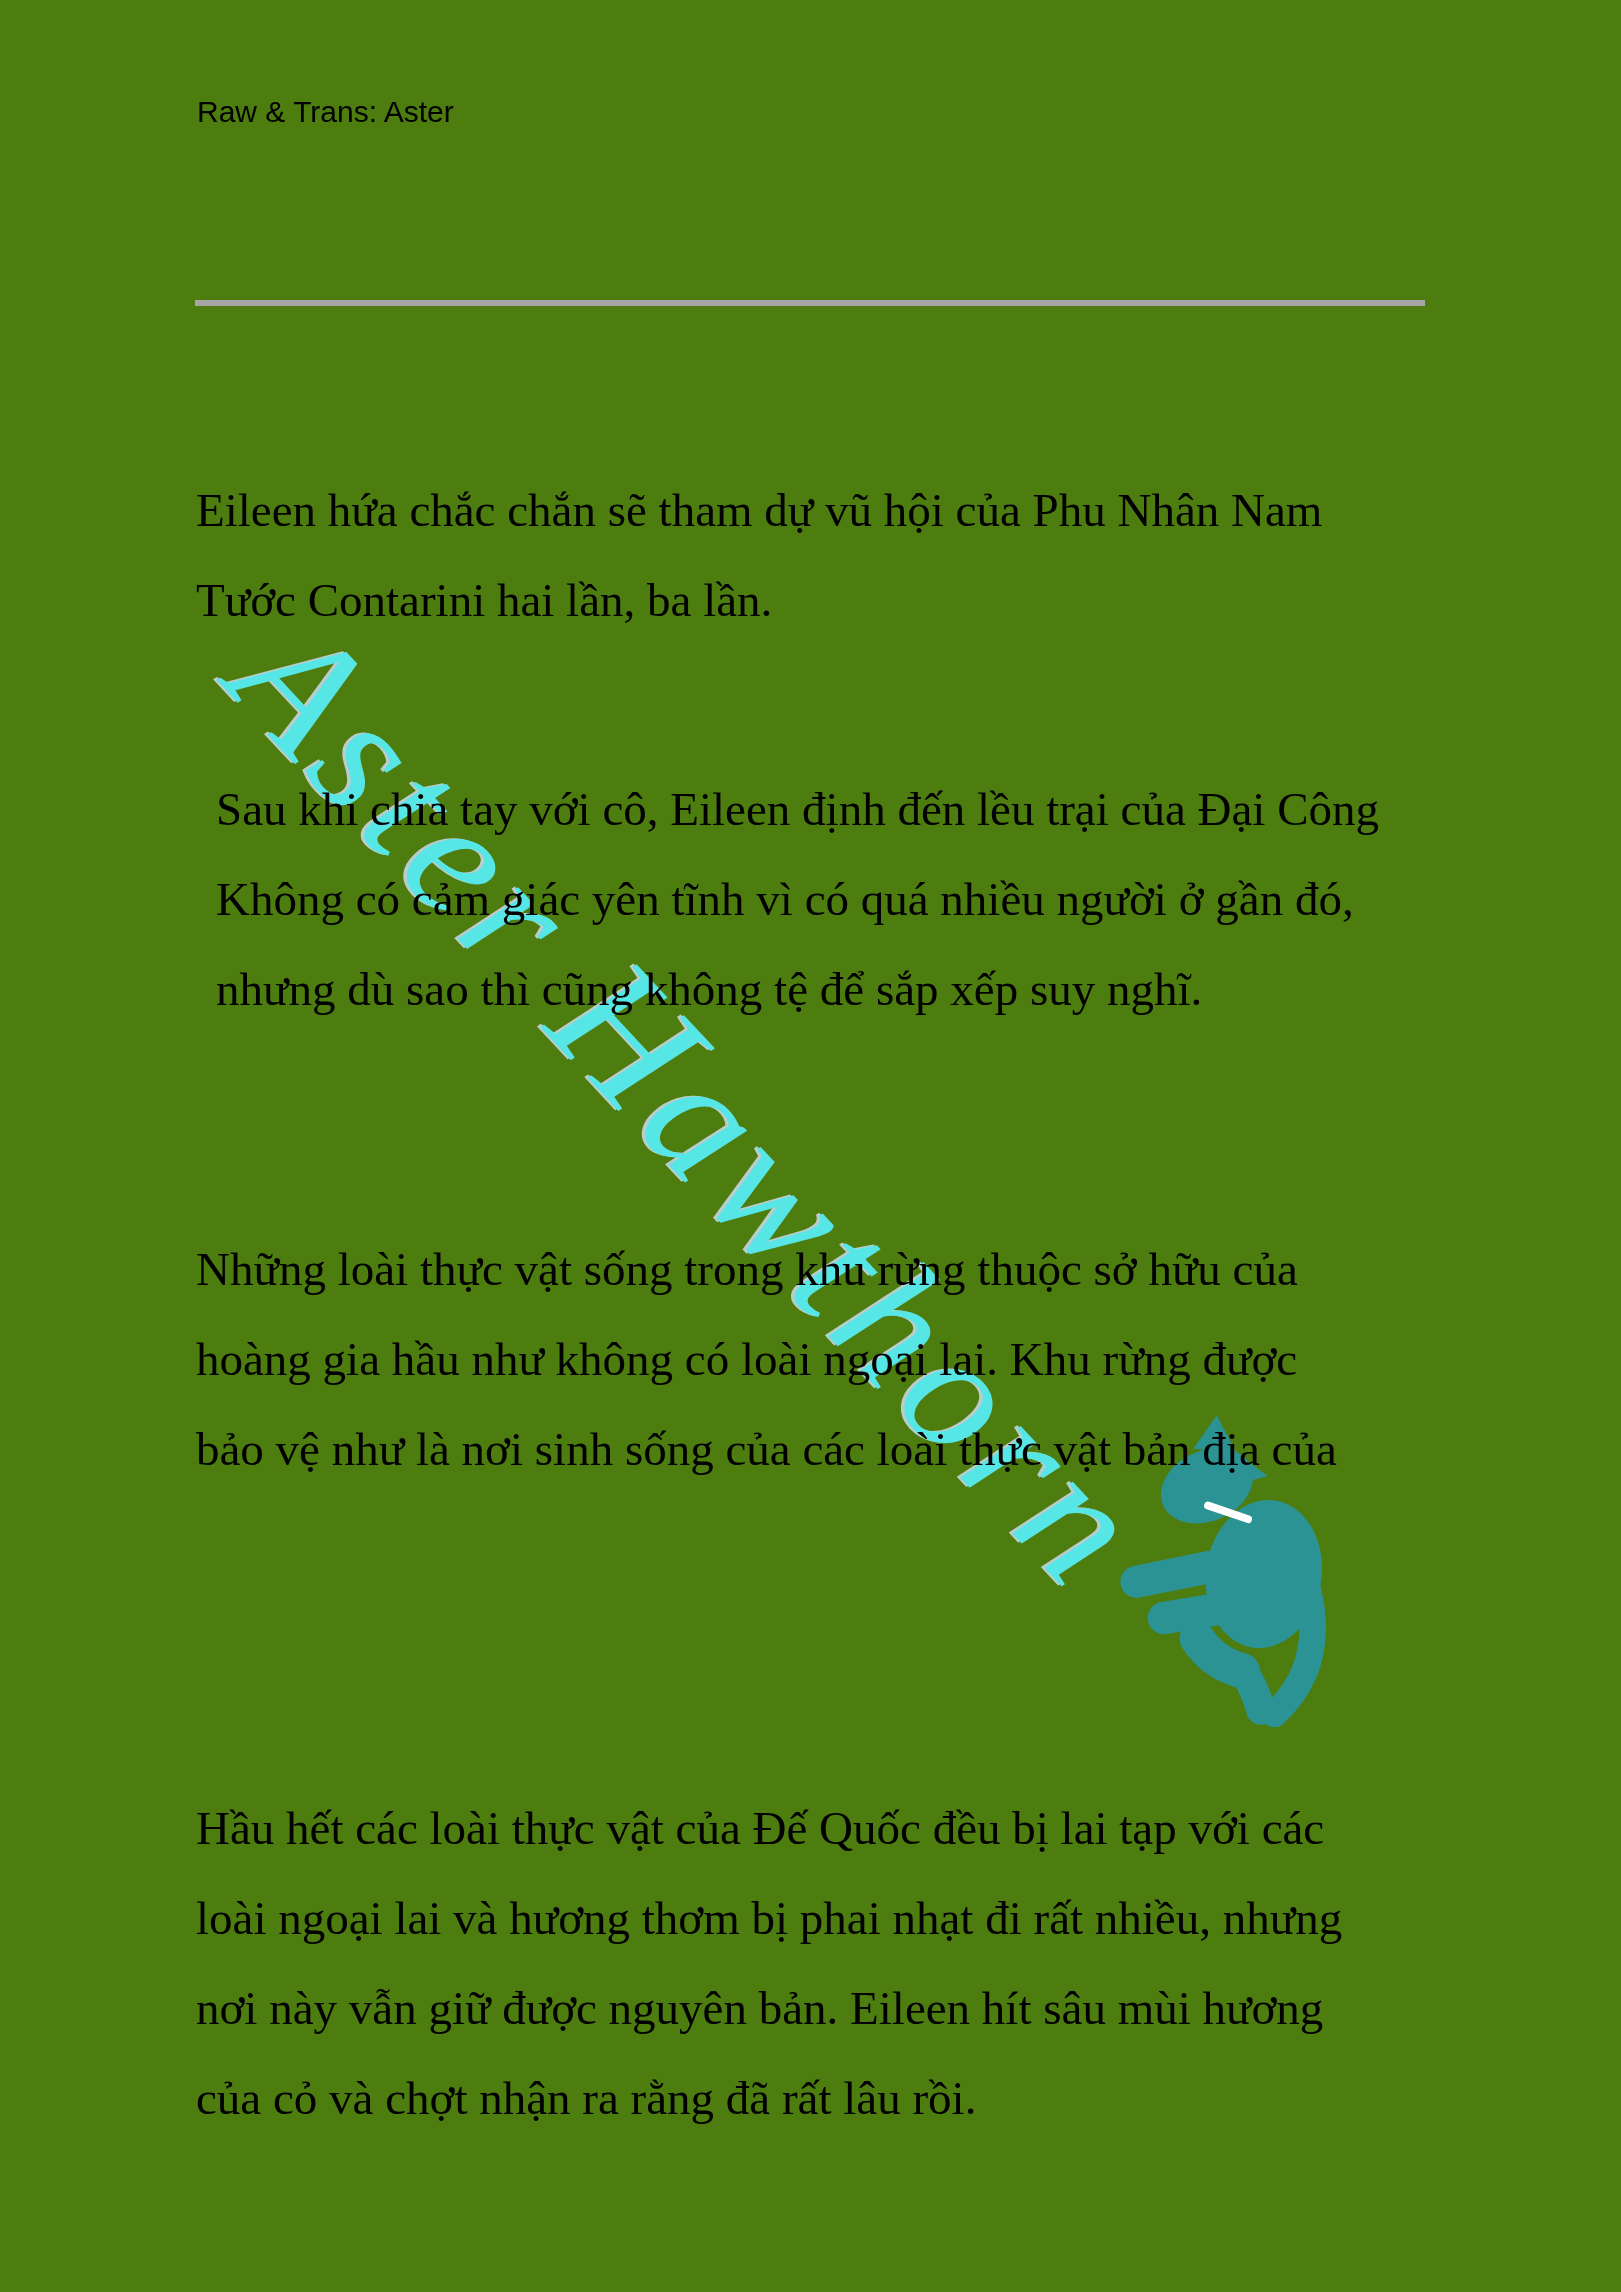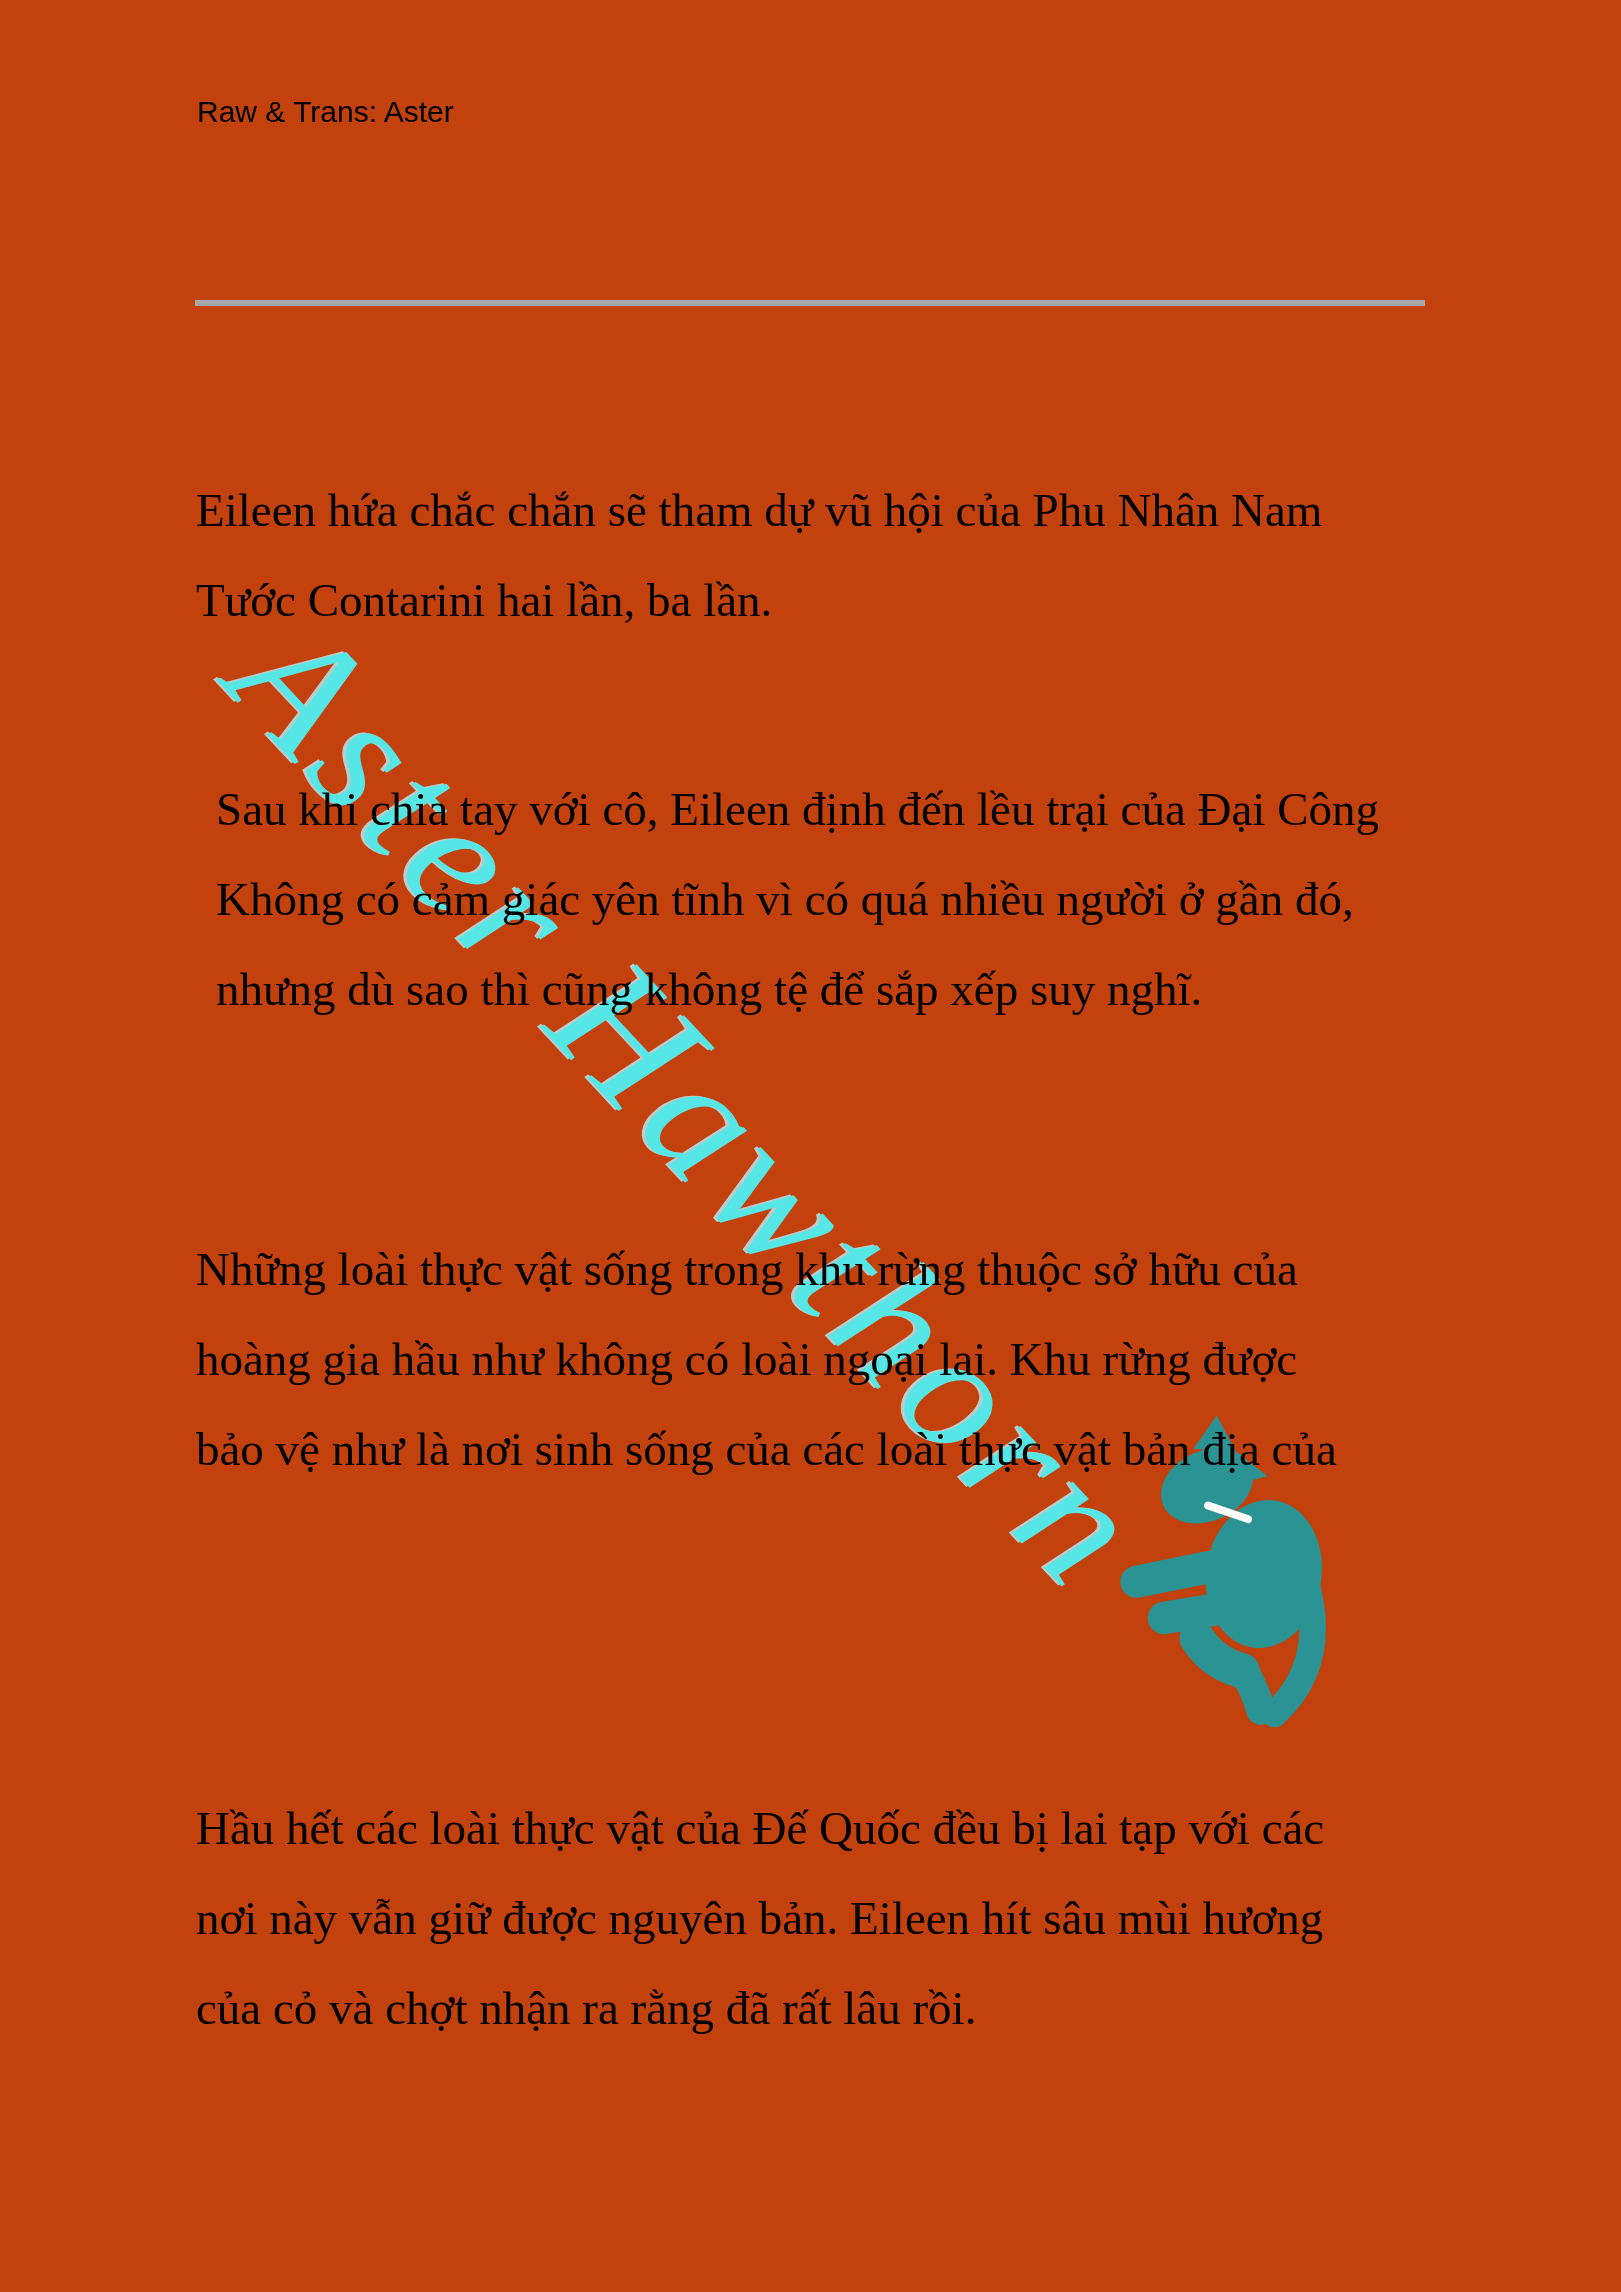--- a/index.html
+++ b/index.html
@@ -1,21 +1,21 @@
 <!DOCTYPE html>
 <html><head>
 <meta charset="utf-8">
 <title>Document</title>
 <style>
   html, body { margin: 0; padding: 0; background: #ffffff; }
   .page {
     position: relative;
     width: 1621px;
     height: 2293px;
-    background: #c2410c;
+    background: #4d7c0f;
     overflow: hidden;
     font-family: "Liberation Serif", "DejaVu Serif", serif;
   }
   
   .credit {
     position: absolute;
     left: 197px;
     top: 94px;
     font-family: "Liberation Sans", "DejaVu Sans", sans-serif;
     font-size: 30px;
@@ -121,18 +121,19 @@
   </p>
 
   <p class="para p3">
     <span class="line">Những loài thực vật sống trong khu rừng thuộc sở hữu của</span>
     <span class="line">hoàng gia hầu như không có loài ngoại lai. Khu rừng được</span>
     <span class="line">bảo vệ như là nơi sinh sống của các loài thực vật bản địa của</span>
   </p>
 
   <p class="para p4">
     <span class="line">Hầu hết các loài thực vật của Đế Quốc đều bị lai tạp với các</span>
+    <span class="line">loài ngoại lai và hương thơm bị phai nhạt đi rất nhiều, nhưng</span>
     <span class="line">nơi này vẫn giữ được nguyên bản. Eileen hít sâu mùi hương</span>
     <span class="line">của cỏ và chợt nhận ra rằng đã rất lâu rồi.</span>
   </p>
 
 </div>
 
 
 </body></html>

